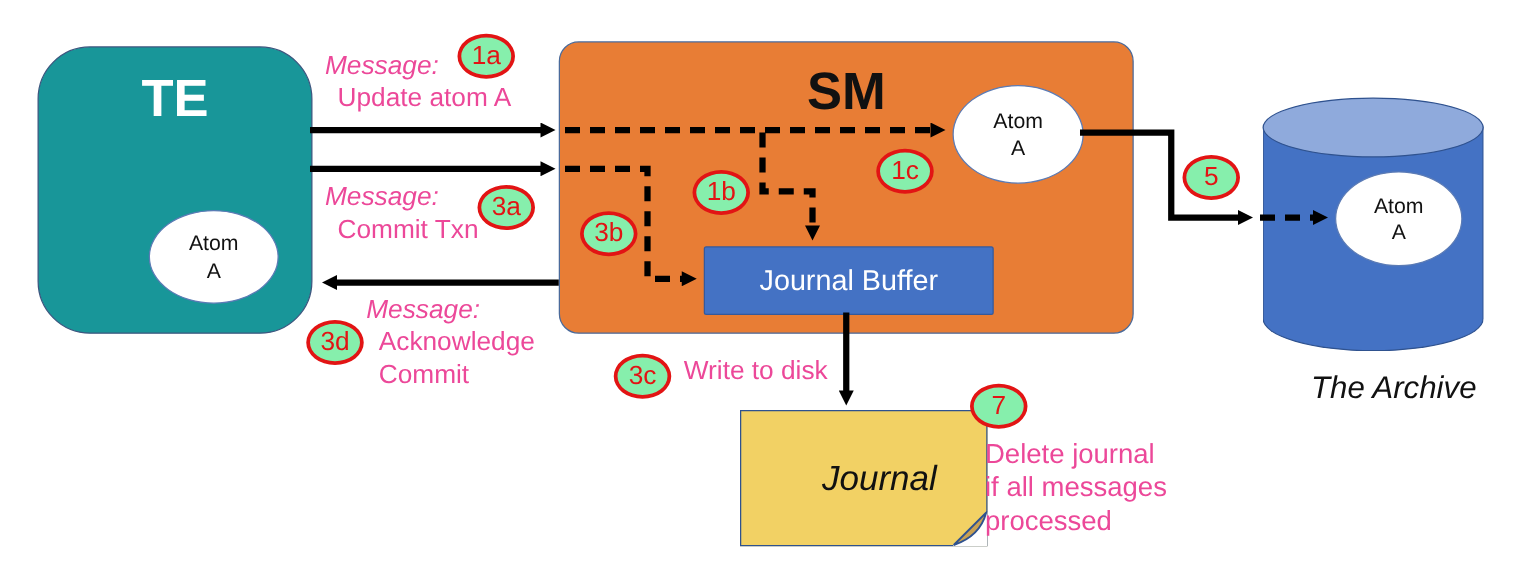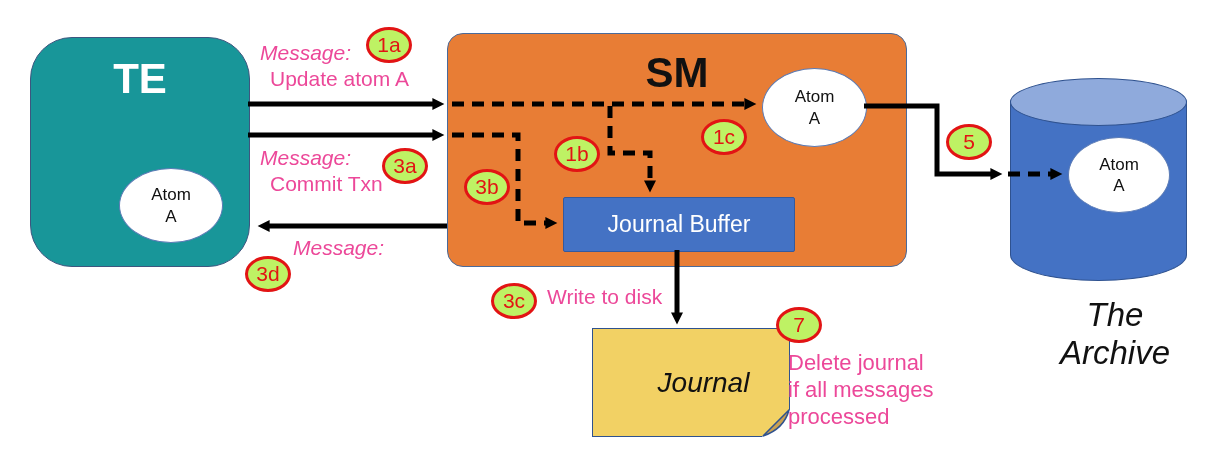--- a/index.html
+++ b/index.html
@@ -50,42 +50,42 @@
     background:#4472C4;
     border-left:1.5px solid #2F528F;border-right:1.5px solid #2F528F;border-bottom:1.5px solid #2F528F;
     border-radius:0 0 50% 50% / 0 0 26px 26px;
   }
   .cyl-top{
     position:absolute;left:0;top:0;width:175px;height:46px;
     background:#8FAADC;border:1.5px solid #2F528F;border-radius:50%;
   }
   .archive-caption{
     position:absolute;left:1040px;top:296px;width:150px;text-align:center;
-    font-size:33px;font-style:italic;color:#111111;z-index:4;
+    font-size:25px;font-style:italic;color:#111111;z-index:4;
   }
   
   .journal-note{
     position:absolute;left:592px;top:328px;width:171px;height:107px;
     background:#F2D164;border:1.5px solid #2F528F;
     display:flex;align-items:center;justify-content:center;
     z-index:1;
     padding-left:25px;
   }
   .journal-note-label{font-size:28px;font-style:italic;color:#111111;}
   .note-fold{position:absolute;right:-1px;bottom:-1px;z-index:2;}
   
   .txt{position:absolute;color:#ec4899;font-size:21px;line-height:26px;z-index:4;}
   .msg-prefix{font-style:italic;}
   .msg-body{padding-left:10px;white-space:pre-line;}
   .multiline{white-space:pre-line;}
   
   .badge{
     position:absolute;width:40px;height:30px;
     border:3px solid #E21414;border-radius:50%;
-    background:#bef264;color:#E21414;
+    background:#86efac;color:#E21414;
     display:flex;align-items:center;justify-content:center;
     font-size:21px;z-index:4;
   }
   
   .overlay{position:absolute;left:0;top:0;z-index:3;pointer-events:none;}
 </style>
 </head>
 <body>
 
 <div class="stage">
@@ -139,20 +139,22 @@
   <div class="txt" style="left:260px;top:40px;">
     <div class="msg-prefix">Message:</div>
     <div class="msg-body">Update atom A</div>
   </div>
   <div class="txt" style="left:260px;top:145px;">
     <div class="msg-prefix">Message:</div>
     <div class="msg-body">Commit Txn</div>
   </div>
   <div class="txt" style="left:293px;top:235px;">
     <div class="msg-prefix">Message:</div>
+    <div class="msg-body">Acknowledge
+Commit</div>
   </div>
 
   <div class="txt" style="left:547px;top:284px;">Write to disk</div>
   <div class="txt multiline" style="left:788px;top:349px;font-size:22px;line-height:27px;">Delete journal
 if all messages
 processed</div>
 
   <div class="badge" style="left:366px;top:27px;">1a</div>
   <div class="badge" style="left:382px;top:148px;">3a</div>
   <div class="badge" style="left:245px;top:256px;">3d</div>

